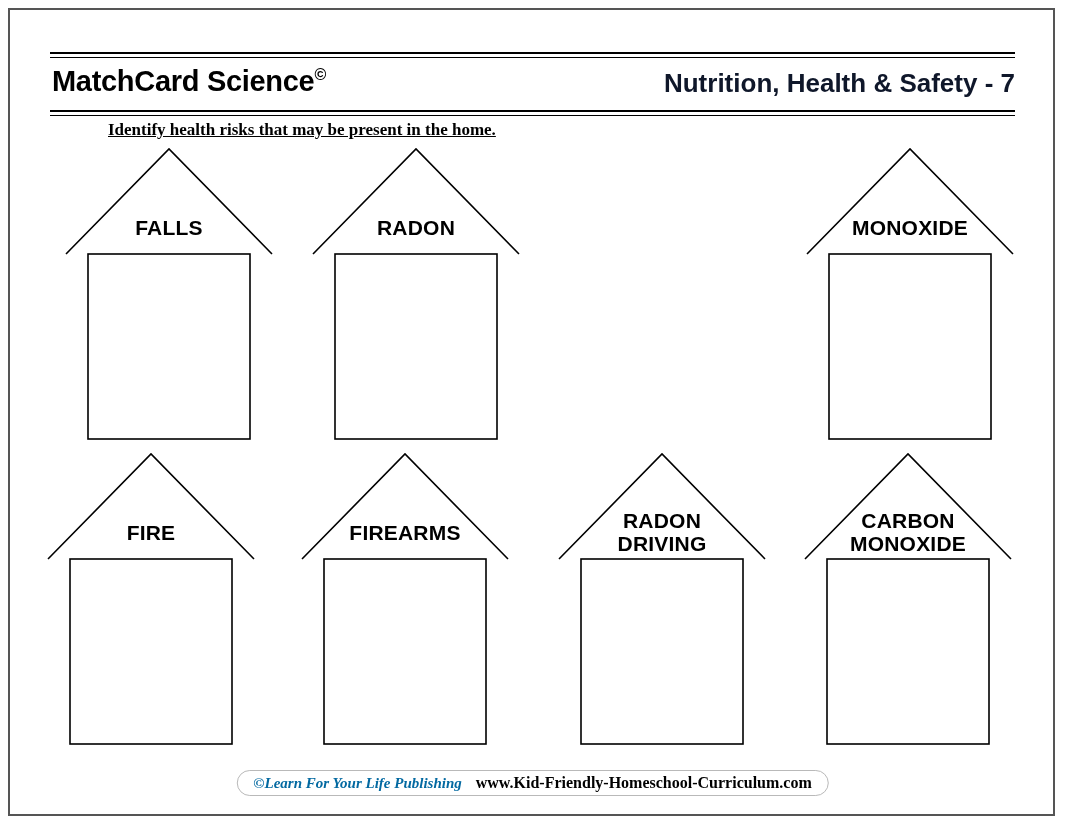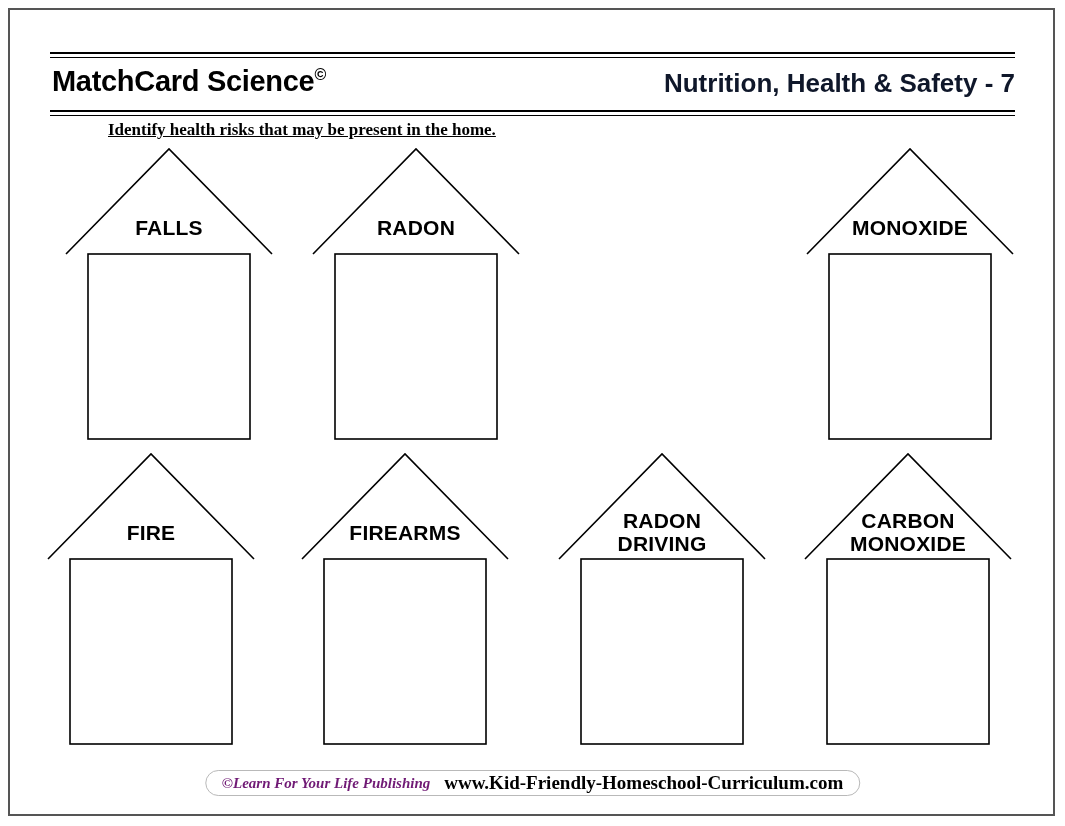--- a/index.html
+++ b/index.html
@@ -160,26 +160,26 @@
     align-items: center;
     padding: 0 16px;
     box-sizing: border-box;
     white-space: nowrap;
   }
   .footer-publisher {
     font-family: "Liberation Serif", serif;
     font-weight: bold;
     font-style: italic;
     font-size: 15px;
-    color: #701a75;
+    color: #0369a1;
   }
   .footer-url {
     font-family: "Liberation Serif", serif;
     font-weight: bold;
-    font-size: 19px;
+    font-size: 16px;
     color: #000;
     margin-left: 14px;
   }
 </style>
 </head>
 <body>
 
 <div class="page">
   <div class="page-border"></div>
 

